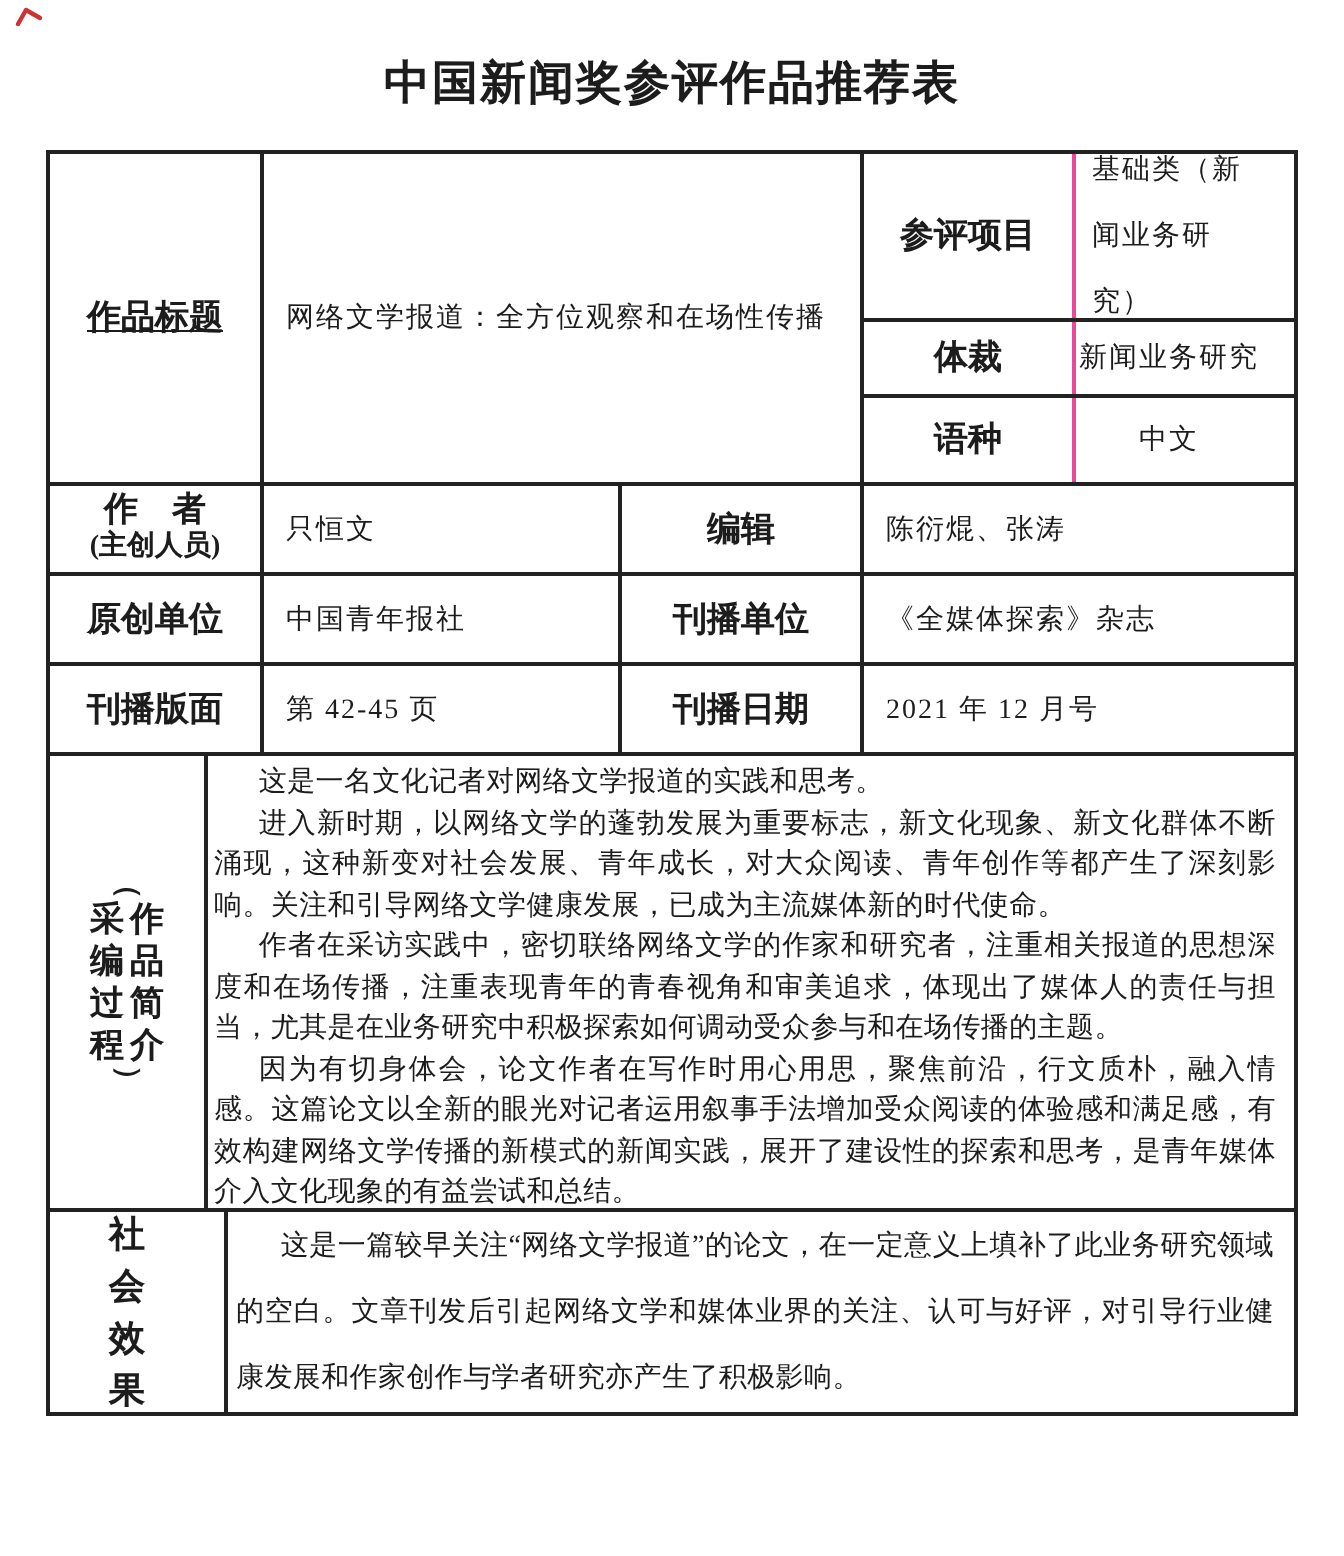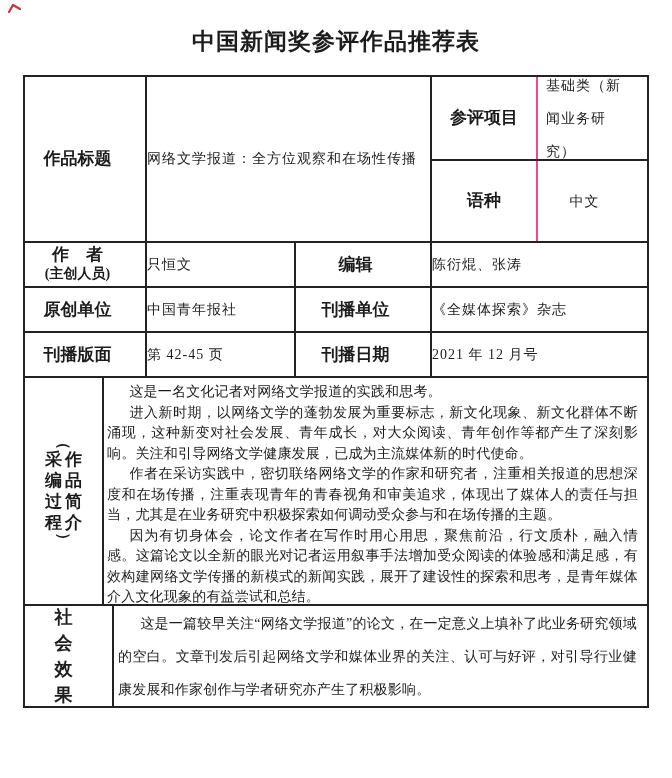--- a/index.html
+++ b/index.html
@@ -35,25 +35,25 @@
   .cell:first-child { border-left: none; }
   .lbl {
     display: flex; flex-direction: column;
     align-items: center; justify-content: center;
     font-weight: 700; font-size: 17px;
     text-align: center; line-height: 1.25;
   }
   .val {
     display: flex; align-items: center;
     font-size: 14px; letter-spacing: 1px;
-    margin-left: 15px;
+    padding-left: 11px;
   }
   
   .rowA { height: 164px; }
-  .rowA .c-lbl   { width: 105px; }
+  .rowA .c-lbl   { width: 105px; text-decoration: underline; }
   .rowA .c-val   { flex: 1; }
   .rowA .c-right { width: 217px; display: flex; flex-direction: column; }
   .subrow { display: flex; border-top: 2px solid #222; flex: 1; }
   .subrow:first-child { border-top: none; }
   .subrow .s-lbl { width: 104px; }
   .subrow .s-val { flex: 1; border-left: 2px solid #ec4899; }
   .sub-entry { height: 82px; flex: none; }
   .sub-genre { height: 38px; flex: none; }
   .entry-val {
     display: flex; align-items: center;
@@ -120,20 +120,24 @@
 <div class="tbl">
 
   <div class="trow rowA">
     <div class="cell lbl c-lbl">作品标题</div>
     <div class="cell val c-val">网络文学报道：全方位观察和在场性传播</div>
     <div class="cell c-right">
       <div class="subrow sub-entry">
         <div class="lbl s-lbl">参评项目</div>
         <div class="entry-val s-val">基础类（新闻业务研究）</div>
       </div>
+      <div class="subrow sub-genre">
+        <div class="lbl s-lbl">体裁</div>
+        <div class="entry-val s-val center-val">新闻业务研究</div>
+      </div>
       <div class="subrow">
         <div class="lbl s-lbl">语种</div>
         <div class="entry-val s-val center-val">中文</div>
       </div>
     </div>
   </div>
 
   <div class="trow rowM">
     <div class="cell lbl c1">
       <span class="author-lbl">作　者</span>

